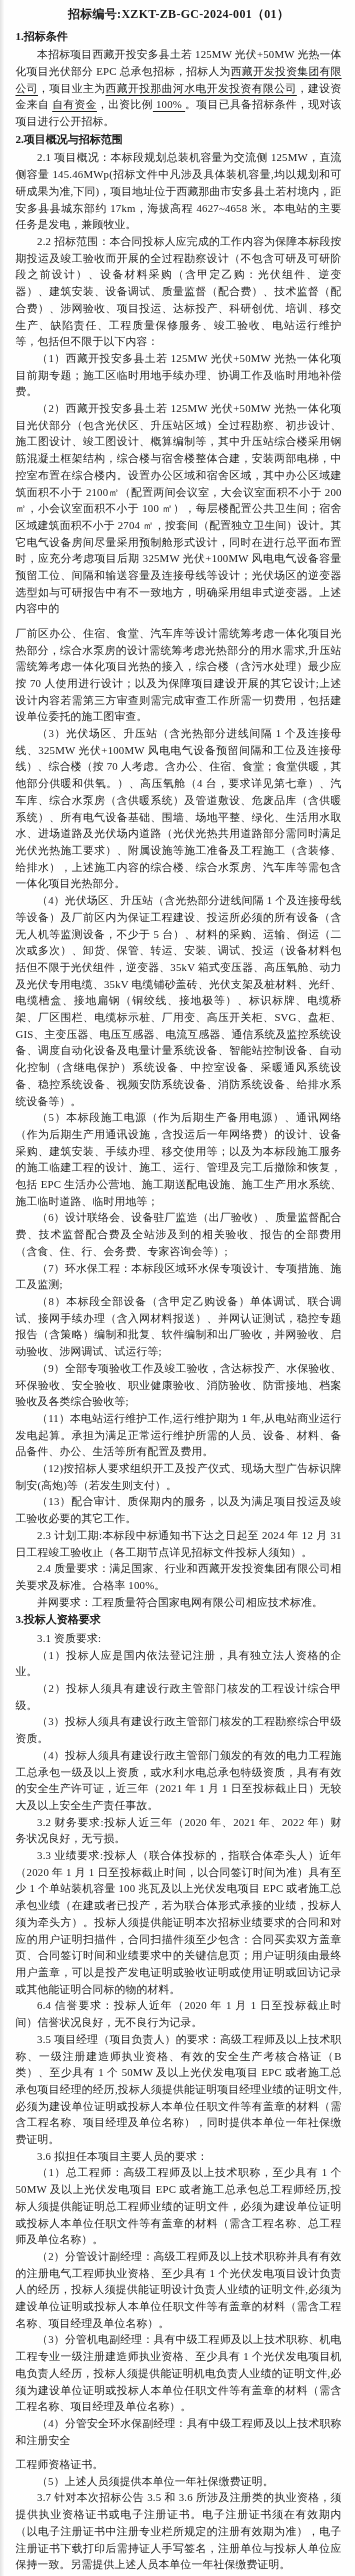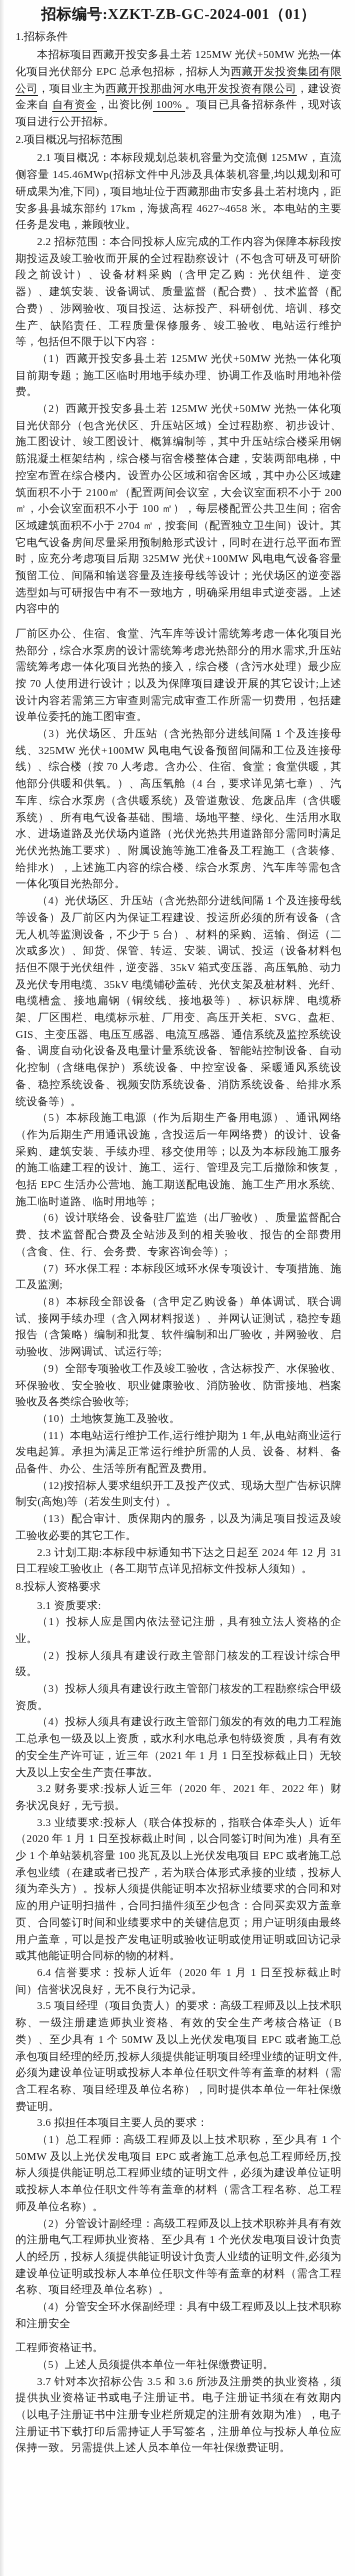--- a/index.html
+++ b/index.html
@@ -14,27 +14,27 @@
   }
   .page::before{
     content:"";
     position:absolute; left:0; top:0; width:3.6px; height:100%;
     background:linear-gradient(90deg,#e3e3e3,#fbfbfb);
   }
   .content { position:relative; padding:5.2px 13.4px 0 15.5px; }
   .doc-title {
     text-align:center;
     font-weight:bold;
-    font-size:15px;
+    font-size:12px;
     line-height:18.5px;
     margin:0 0 3.1px 0;
     letter-spacing:0.3px;
   }
   .sec-heading {
-    font-weight:normal;
+    font-weight:bold;
     font-size:11px;
     line-height:19.6px;
     text-align:left;
   }
   .para {
     margin:0;
     font-size:10.8px;
     line-height:16.7px;
     text-align:justify;
     text-indent:2em;
@@ -59,38 +59,40 @@
         <p class="para">（1）西藏开投安多县土若 125MW 光伏+50MW 光热一体化项目前期专题；施工区临时用地手续办理、协调工作及临时用地补偿费。</p>
         <p class="para">（2）西藏开投安多县土若 125MW 光伏+50MW 光热一体化项目光伏部分（包含光伏区、升压站区域）全过程勘察、初步设计、施工图设计、竣工图设计、概算编制等，其中升压站综合楼采用钢筋混凝土框架结构，综合楼与宿舍楼整体合建，安装两部电梯，中控室布置在综合楼内。设置办公区域和宿舍区域，其中办公区域建筑面积不小于 2100㎡（配置两间会议室，大会议室面积不小于 200 ㎡，小会议室面积不小于 100 ㎡），每层楼配置公共卫生间；宿舍区域建筑面积不小于 2704 ㎡，按套间（配置独立卫生间）设计。其它电气设备房间尽量采用预制舱形式设计，同时在进行总平面布置时，应充分考虑项目后期 325MW 光伏+100MW 风电电气设备容量预留工位、间隔和输送容量及连接母线等设计；光伏场区的逆变器选型如与可研报告中有不一致地方，明确采用组串式逆变器。上述内容中的</p>
         <p class="para no-indent gap-top">厂前区办公、住宿、食堂、汽车库等设计需统筹考虑一体化项目光热部分，综合水泵房的设计需统筹考虑光热部分的用水需求,升压站需统筹考虑一体化项目光热的接入，综合楼（含污水处理）最少应按 70 人使用进行设计；以及为保障项目建设开展的其它设计;上述设计内容若需第三方审查则需完成审查工作所需一切费用，包括建设单位委托的施工图审查。</p>
         <p class="para">（3）光伏场区、升压站（含光热部分进线间隔 1 个及连接母线、325MW 光伏+100MW 风电电气设备预留间隔和工位及连接母线）、综合楼（按 70 人考虑。含办公、住宿、食堂；食堂供暖，其他部分供暖和供氧。）、高压氧舱（4 台，要求详见第七章）、汽车库、综合水泵房（含供暖系统）及管道敷设、危废品库（含供暖系统）、所有电气设备基础、围墙、场地平整、绿化、生活用水取水、进场道路及光伏场内道路（光伏光热共用道路部分需同时满足光伏光热施工要求）、附属设施等施工准备及工程施工（含装修、给排水），上述施工内容的综合楼、综合水泵房、汽车库等需包含一体化项目光热部分。</p>
         <p class="para">（4）光伏场区、升压站（含光热部分进线间隔 1 个及连接母线等设备）及厂前区内为保证工程建设、投运所必须的所有设备（含无人机等监测设备，不少于 5 台）、材料的采购、运输、倒运（二次或多次）、卸货、保管、转运、安装、调试、投运（设备材料包括但不限于光伏组件，逆变器、35kV 箱式变压器、高压氧舱、动力及光伏专用电缆、35kV 电缆铺砂盖砖、光伏支架及桩材料、光纤、电缆槽盒、接地扁钢（铜绞线、接地极等）、标识标牌、电缆桥架、厂区围栏、电缆标示桩、厂用变、高压开关柜、SVG、盘柜、GIS、主变压器、电压互感器、电流互感器、通信系统及监控系统设备、调度自动化设备及电量计量系统设备、智能站控制设备、自动化控制（含继电保护）系统设备、中控室设备、采暖通风系统设备、稳控系统设备、视频安防系统设备、消防系统设备、给排水系统设备等）。</p>
         <p class="para">（5）本标段施工电源（作为后期生产备用电源）、通讯网络（作为后期生产用通讯设施，含投运后一年网络费）的设计、设备采购、建筑安装、手续办理、移交使用等；以及为本标段施工服务的施工临建工程的设计、施工、运行、管理及完工后撤除和恢复，包括 EPC 生活办公营地、施工期送配电设施、施工生产用水系统、施工临时道路、临时用地等；</p>
         <p class="para">（6）设计联络会、设备驻厂监造（出厂验收）、质量监督配合费、技术监督配合费及全站涉及到的相关验收、报告的全部费用（含食、住、行、会务费、专家咨询会等）;</p>
         <p class="para">（7）环水保工程：本标段区域环水保专项设计、专项措施、施工及监测;</p>
         <p class="para">（8）本标段全部设备（含甲定乙购设备）单体调试、联合调试、接网手续办理（含入网材料报送）、并网认证测试，稳控专题报告（含策略）编制和批复、软件编制和出厂验收，并网验收、启动验收、涉网调试、试运行等;</p>
         <p class="para">（9）全部专项验收工作及竣工验收，含达标投产、水保验收、环保验收、安全验收、职业健康验收、消防验收、防雷接地、档案验收及各类综合验收等;</p>
-        <p class="para">（10）土地恢复施工及验收。</p>
         <p class="para">（11）本电站运行维护工作,运行维护期为 1 年,从电站商业运行发电起算。承担为满足正常运行维护所需的人员、设备、材料、备品备件、办公、生活等所有配置及费用。</p>
         <p class="para">（12)按招标人要求组织开工及投产仪式、现场大型广告标识牌制安(高炮)等（若发生则支付）。</p>
         <p class="para">（13）配合审计、质保期内的服务，以及为满足项目投运及竣工验收必要的其它工作。</p>
         <p class="para">2.3 计划工期:本标段中标通知书下达之日起至 2024 年 12 月 31 日工程竣工验收止（各工期节点详见招标文件投标人须知）。</p>
-        <div class="sec-heading">8.投标人资格要求</div>
+        <p class="para">2.4 质量要求：满足国家、行业和西藏开发投资集团有限公司相关要求及标准。合格率 100%。</p>
+        <p class="para">并网要求：工程质量符合国家电网有限公司相应技术标准。</p>
+        <div class="sec-heading">3.投标人资格要求</div>
         <p class="para">3.1 资质要求:</p>
         <p class="para">（1）投标人应是国内依法登记注册，具有独立法人资格的企业。</p>
         <p class="para">（2）投标人须具有建设行政主管部门核发的工程设计综合甲级。</p>
         <p class="para">（3）投标人须具有建设行政主管部门核发的工程勘察综合甲级资质。</p>
         <p class="para">（4）投标人须具有建设行政主管部门颁发的有效的电力工程施工总承包一级及以上资质，或水利水电总承包特级资质，具有有效的安全生产许可证，近三年（2021 年 1 月 1 日至投标截止日）无较大及以上安全生产责任事故。</p>
         <p class="para">3.2 财务要求:投标人近三年（2020 年、2021 年、2022 年）财务状况良好，无亏损。</p>
         <p class="para">3.3 业绩要求:投标人（联合体投标的，指联合体牵头人）近年（2020 年 1 月 1 日至投标截止时间，以合同签订时间为准）具有至少 1 个单站装机容量 100 兆瓦及以上光伏发电项目 EPC 或者施工总承包业绩（在建或者已投产，若为联合体形式承接的业绩，投标人须为牵头方）。投标人须提供能证明本次招标业绩要求的合同和对应的用户证明扫描件，合同扫描件须至少包含：合同买卖双方盖章页、合同签订时间和业绩要求中的关键信息页；用户证明须由最终用户盖章，可以是投产发电证明或验收证明或使用证明或回访记录或其他能证明合同标的物的材料。</p>
         <p class="para">6.4 信誉要求：投标人近年（2020 年 1 月 1 日至投标截止时间）信誉状况良好，无不良行为记录。</p>
         <p class="para">3.5 项目经理（项目负责人）的要求：高级工程师及以上技术职称、一级注册建造师执业资格、有效的安全生产考核合格证（B 类）、至少具有 1 个 50MW 及以上光伏发电项目 EPC 或者施工总承包项目经理的经历,投标人须提供能证明项目经理业绩的证明文件,必须为建设单位证明或投标人本单位任职文件等有盖章的材料（需含工程名称、项目经理及单位名称），同时提供本单位一年社保缴费证明。</p>
         <p class="para">3.6 拟担任本项目主要人员的要求：</p>
         <p class="para">（1）总工程师：高级工程师及以上技术职称，至少具有 1 个 50MW 及以上光伏发电项目 EPC 或者施工总承包总工程师经历,投标人须提供能证明总工程师业绩的证明文件，必须为建设单位证明或投标人本单位任职文件等有盖章的材料（需含工程名称、总工程师及单位名称）。</p>
         <p class="para">（2）分管设计副经理：高级工程师及以上技术职称并具有有效的注册电气工程师执业资格、至少具有 1 个光伏发电项目设计负责人的经历，投标人须提供能证明设计负责人业绩的证明文件,必须为建设单位证明或投标人本单位任职文件等有盖章的材料（需含工程名称、项目经理及单位名称）。</p>
+        <p class="para">（3）分管机电副经理：具有中级工程师及以上技术职称、机电工程专业一级注册建造师执业资格、至少具有 1 个光伏发电项目机电负责人经历，投标人须提供能证明机电负责人业绩的证明文件,必须为建设单位证明或投标人本单位任职文件等有盖章的材料（需含工程名称、项目经理及单位名称）。</p>
         <p class="para">（4）分管安全环水保副经理：具有中级工程师及以上技术职称和注册安全</p>
         <p class="para no-indent gap-top">工程师资格证书。</p>
         <p class="para">（5）上述人员须提供本单位一年社保缴费证明。</p>
         <p class="para">3.7 针对本次招标公告 3.5 和 3.6 所涉及注册类的执业资格，须提供执业资格证书或电子注册证书。电子注册证书须在有效期内（以电子注册证书中注册专业栏所规定的注册有效期为准），电子注册证书下载打印后需持证人手写签名，注册单位与投标人单位应保持一致。另需提供上述人员本单位一年社保缴费证明。</p>
       </div>
   </div>
 
 </div>
 
 

